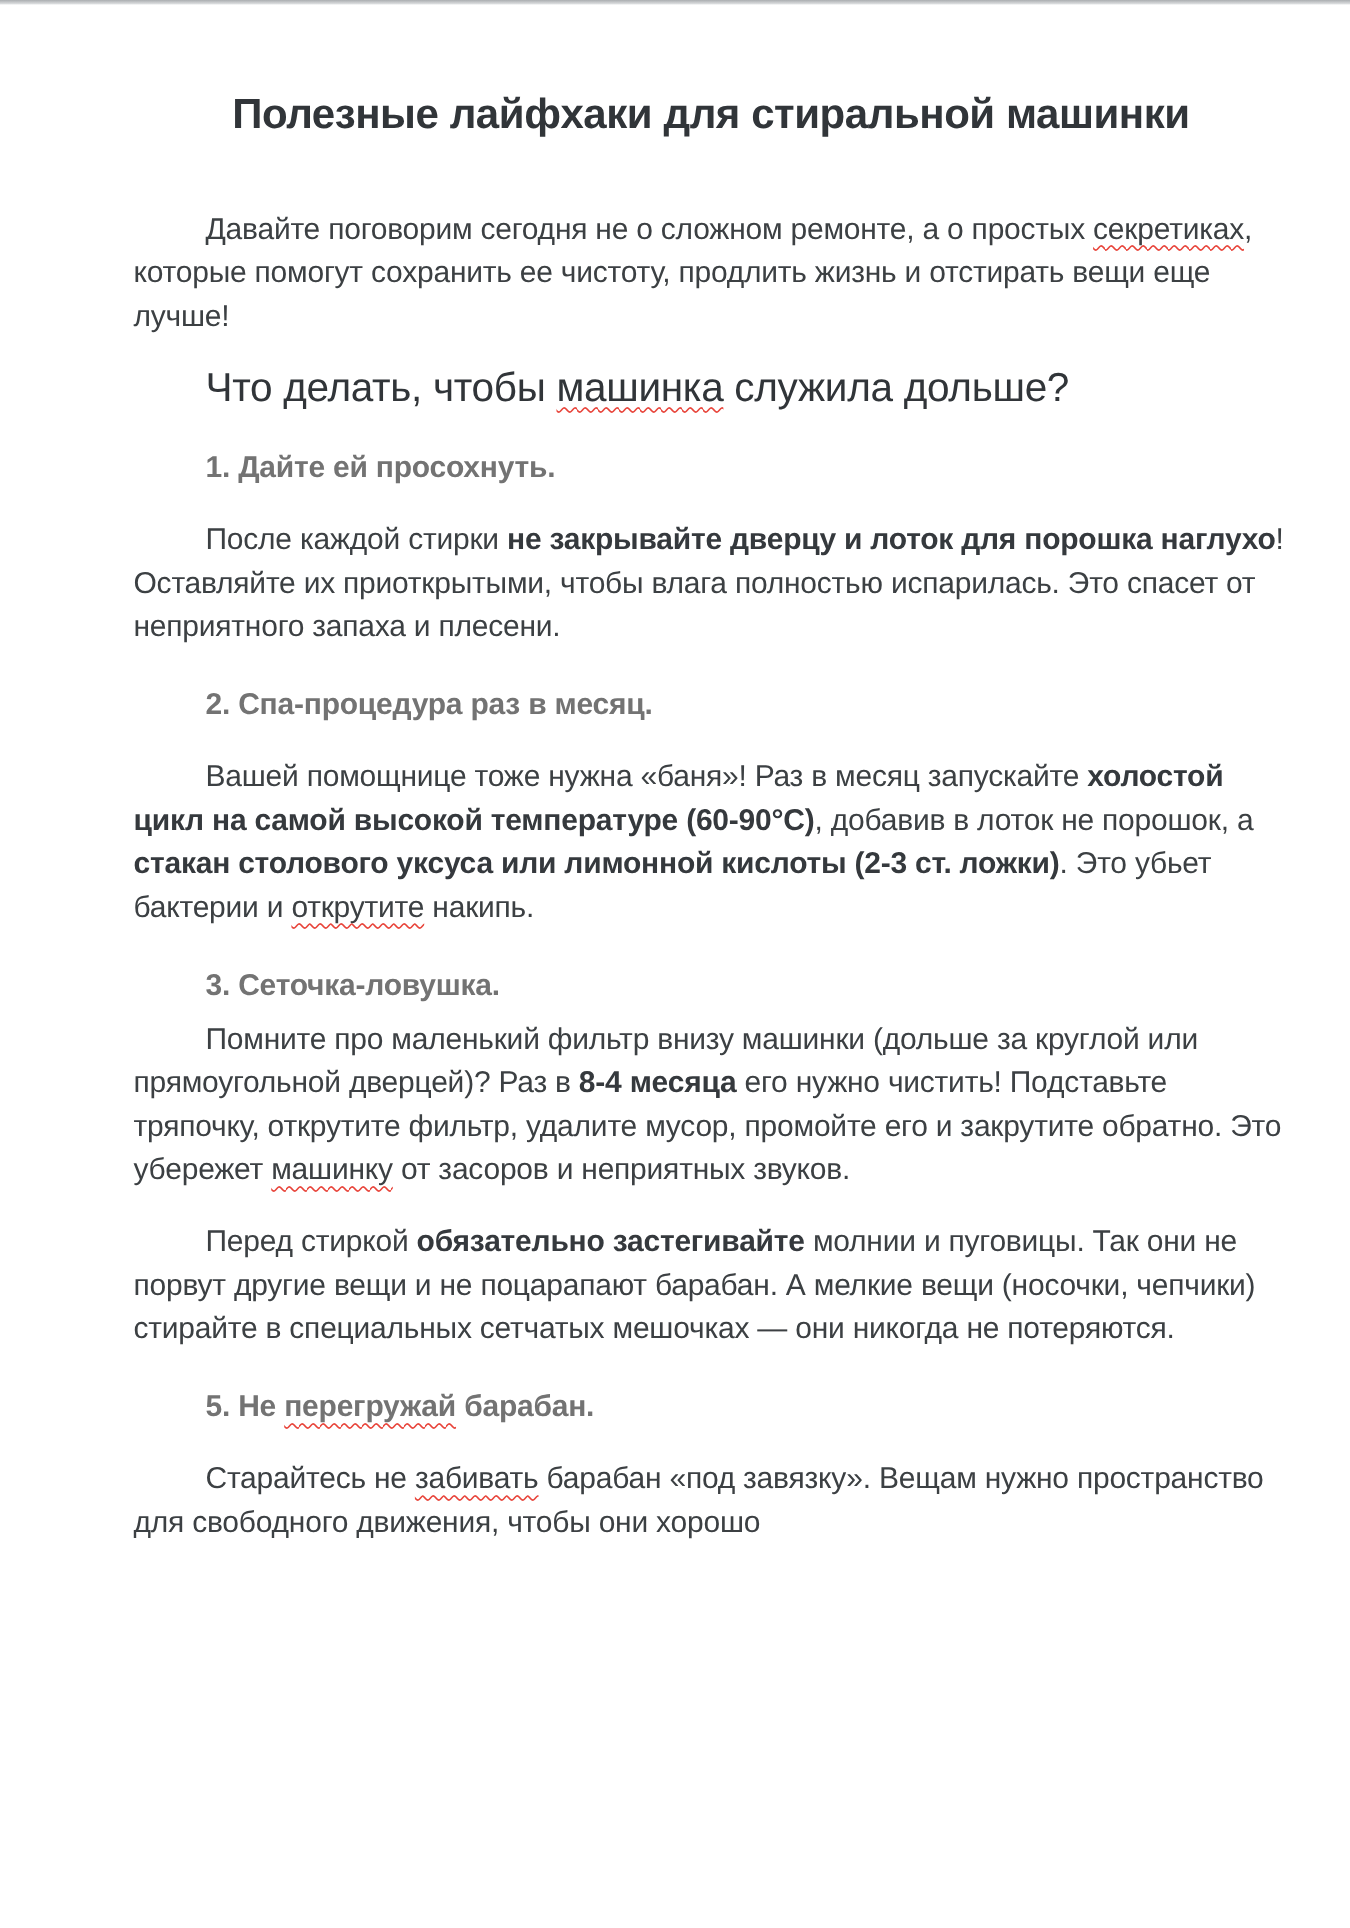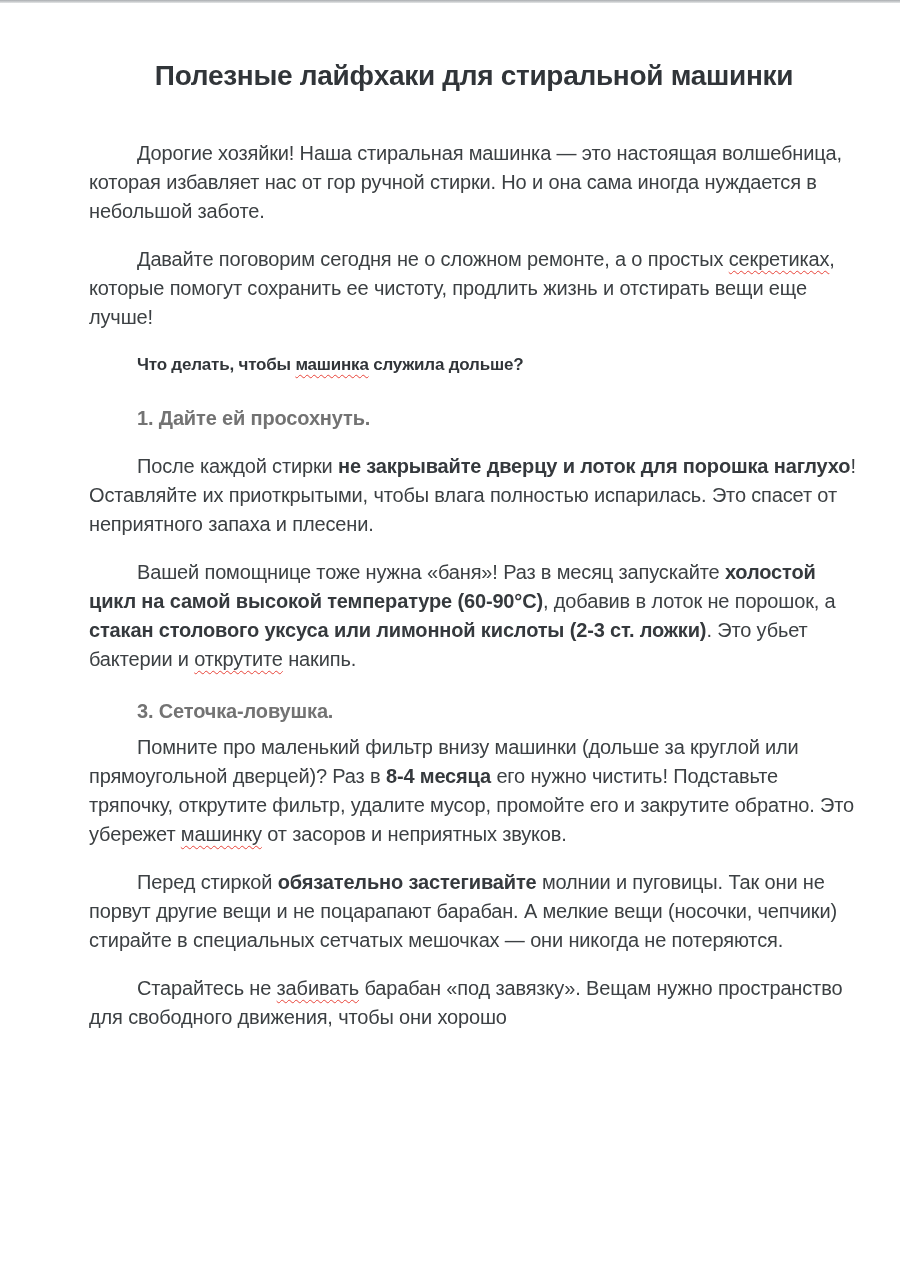--- a/index.html
+++ b/index.html
@@ -39,23 +39,23 @@
     letter-spacing: -0.3px;
   }
   p.para {
     margin: 19px 0 0 0;
     text-indent: 48px;
   }
   p.para.tight {
     margin-top: 7px;
   }
   h2.section-heading {
-    font-size: 17px;
+    font-size: 27px;
     line-height: 33px;
-    font-weight: 700;
+    font-weight: 400;
     color: #313539;
     margin: 16px 0 0 0;
     text-indent: 48px;
     letter-spacing: -0.2px;
   }
   h3.tip-heading {
     font-size: 20px;
     line-height: 29px;
     font-weight: 700;
     color: #737373;
@@ -72,24 +72,25 @@
     text-decoration-skip-ink: none;
   }
 </style>
 </head>
 <body>
 
 <div class="page">
   <div class="page-top-edge"></div>
   <div class="content">
     <h1 class="doc-title">Полезные лайфхаки для стиральной машинки</h1>
-    <p class="para"><span>Дорогие хозяйки! Наша стиральная машинка — это настоящая волшебница, которая избавляет нас от гор ручной стирки. Но и она сама иногда нуждается в небольшой заботе.</span></p>
     <p class="para"><span>Давайте поговорим сегодня не о сложном ремонте, а о простых </span><span class="sq">секретиках</span><span>, которые помогут сохранить ее чистоту, продлить жизнь и отстирать вещи еще лучше!</span></p>
     <h2 class="section-heading"><span>Что делать, чтобы </span><span class="sq">машинка</span><span> служила дольше?</span></h2>
     <h3 class="tip-heading"><span>1. Дайте ей просохнуть.</span></h3>
     <p class="para"><span>После каждой стирки </span><span class="b">не закрывайте дверцу и лоток для порошка наглухо</span><span>! Оставляйте их приоткрытыми, чтобы влага полностью испарилась. Это спасет от неприятного запаха и плесени.</span></p>
+    <h3 class="tip-heading"><span>2. Спа-процедура раз в месяц.</span></h3>
     <p class="para"><span>Вашей помощнице тоже нужна «баня»! Раз в месяц запускайте </span><span class="b">холостой цикл на самой высокой температуре (60-90°С)</span><span>, добавив в лоток не порошок, а </span><span class="b">стакан столового уксуса или лимонной кислоты (2-3 ст. ложки)</span><span>. Это убьет бактерии и </span><span class="sq">открутите</span><span> накипь.</span></p>
     <h3 class="tip-heading"><span>3. Сеточка-ловушка.</span></h3>
     <p class="para tight"><span>Помните про маленький фильтр внизу машинки (дольше за круглой или прямоугольной дверцей)? Раз в </span><span class="b">8-4 месяца</span><span> его нужно чистить! Подставьте тряпочку, открутите фильтр, удалите мусор, промойте его и закрутите обратно. Это убережет </span><span class="sq">машинку</span><span> от засоров и неприятных звуков.</span></p>
     <p class="para"><span>Перед стиркой </span><span class="b">обязательно застегивайте</span><span> молнии и пуговицы. Так они не порвут другие вещи и не поцарапают барабан. А мелкие вещи (носочки, чепчики) стирайте в специальных сетчатых мешочках — они никогда не потеряются.</span></p>
+    <h3 class="tip-heading"><span>5. Не </span><span class="sq">перегружай</span><span> барабан.</span></h3>
     <p class="para"><span>Старайтесь не </span><span class="sq">забивать</span><span> барабан «под завязку». Вещам нужно пространство для свободного движения, чтобы они хорошо</span></p>
   </div>
 </div>
 
 </body></html>

